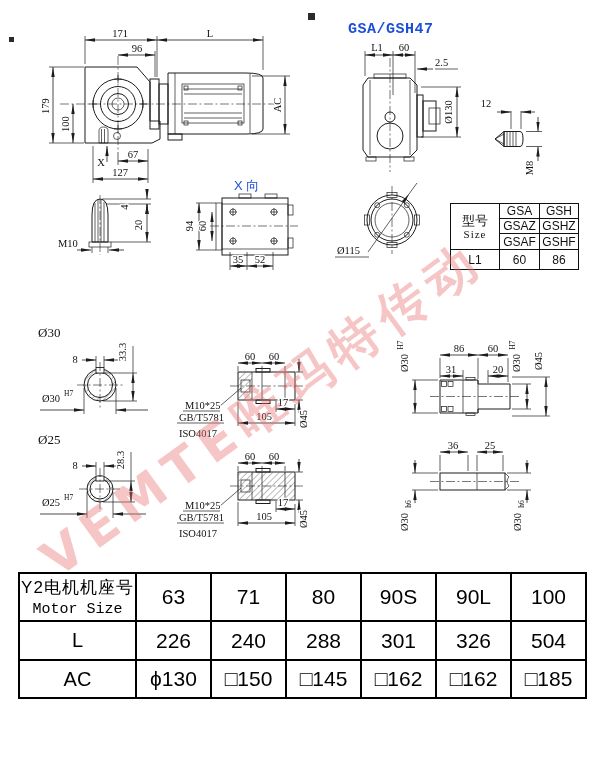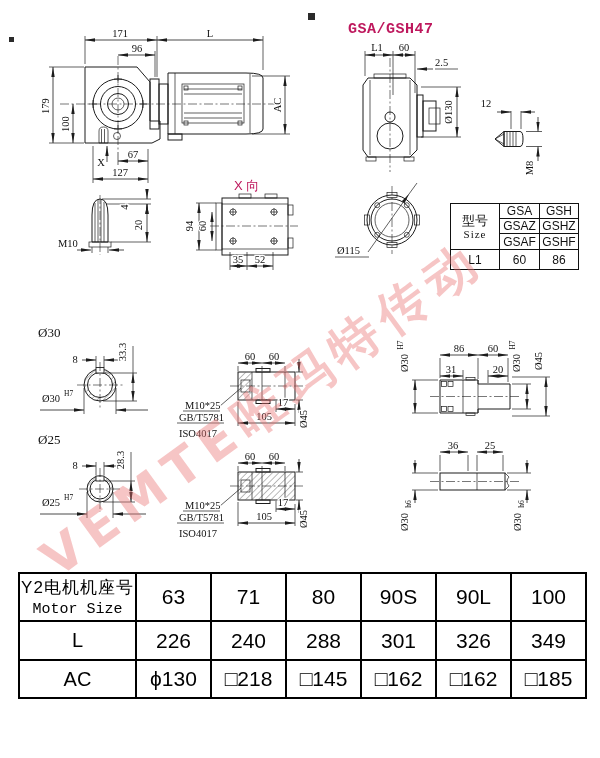--- a/index.html
+++ b/index.html
@@ -9,21 +9,21 @@
   .ln{stroke:#1c1c1c;stroke-width:1;fill:none;}
   .thin{stroke:#1c1c1c;stroke-width:.7;fill:none;}
   .cl{stroke:#1c1c1c;stroke-width:.6;fill:none;stroke-dasharray:9 2.5 2 2.5;}
   .dim{stroke:#1c1c1c;stroke-width:.8;fill:none;}
   text.dt{font-family:"Liberation Serif",serif;font-size:10.5px;fill:#111;
           stroke:#fff;stroke-width:2.5px;paint-order:stroke;text-anchor:middle;}
   text.dts{text-anchor:start;}
   text.sup{font-size:7.5px;}
   text.lbl{font-family:"Liberation Serif",serif;font-size:13px;fill:#111;text-anchor:start;
            stroke:#fff;stroke-width:2px;paint-order:stroke;}
-  .title{position:absolute;color:#be185d;white-space:nowrap;}
+  .title{position:absolute;color:#1d4ed8;white-space:nowrap;}
   .title-cad{font-family:"Liberation Mono",monospace;font-weight:600;font-size:15px;letter-spacing:.5px;}
   .title-cn{font-family:"Liberation Sans",sans-serif;font-size:16px;letter-spacing:.5px;}
   .title-sm{font-family:"Liberation Sans",sans-serif;font-size:13px;}
   
   .stable{position:absolute;left:450px;top:192px;}
   .stable table{border-collapse:collapse;table-layout:fixed;width:128px;margin-top:11px;}
   .stable td{border:1.5px solid #111;text-align:center;vertical-align:middle;padding:0;
              font-family:"Liberation Sans",sans-serif;font-size:12px;line-height:1;}
   .stable .hcn{font-size:13px;display:block;}
   .stable .hen{font-family:Liberation Serif, serif;font-size:11px;letter-spacing:1px;display:block;margin-top:2px;}
@@ -551,26 +551,26 @@
         <td>90L</td>
         <td>100</td>
       </tr>
       <tr class="d1">
         <td class="rowlab">L</td>
         <td>226</td>
         <td>240</td>
         <td>288</td>
         <td>301</td>
         <td>326</td>
-        <td>349</td>
+        <td>504</td>
       </tr>
       <tr class="d">
         <td class="rowlab">AC</td>
         <td>ϕ130</td>
-        <td>□218</td>
+        <td>□150</td>
         <td>□145</td>
         <td>□162</td>
         <td>□162</td>
         <td>□185</td>
       </tr>
     </tbody>
       </table>
   </div>
 
   <div class="watermark">VEMTE唯玛特传动</div>

